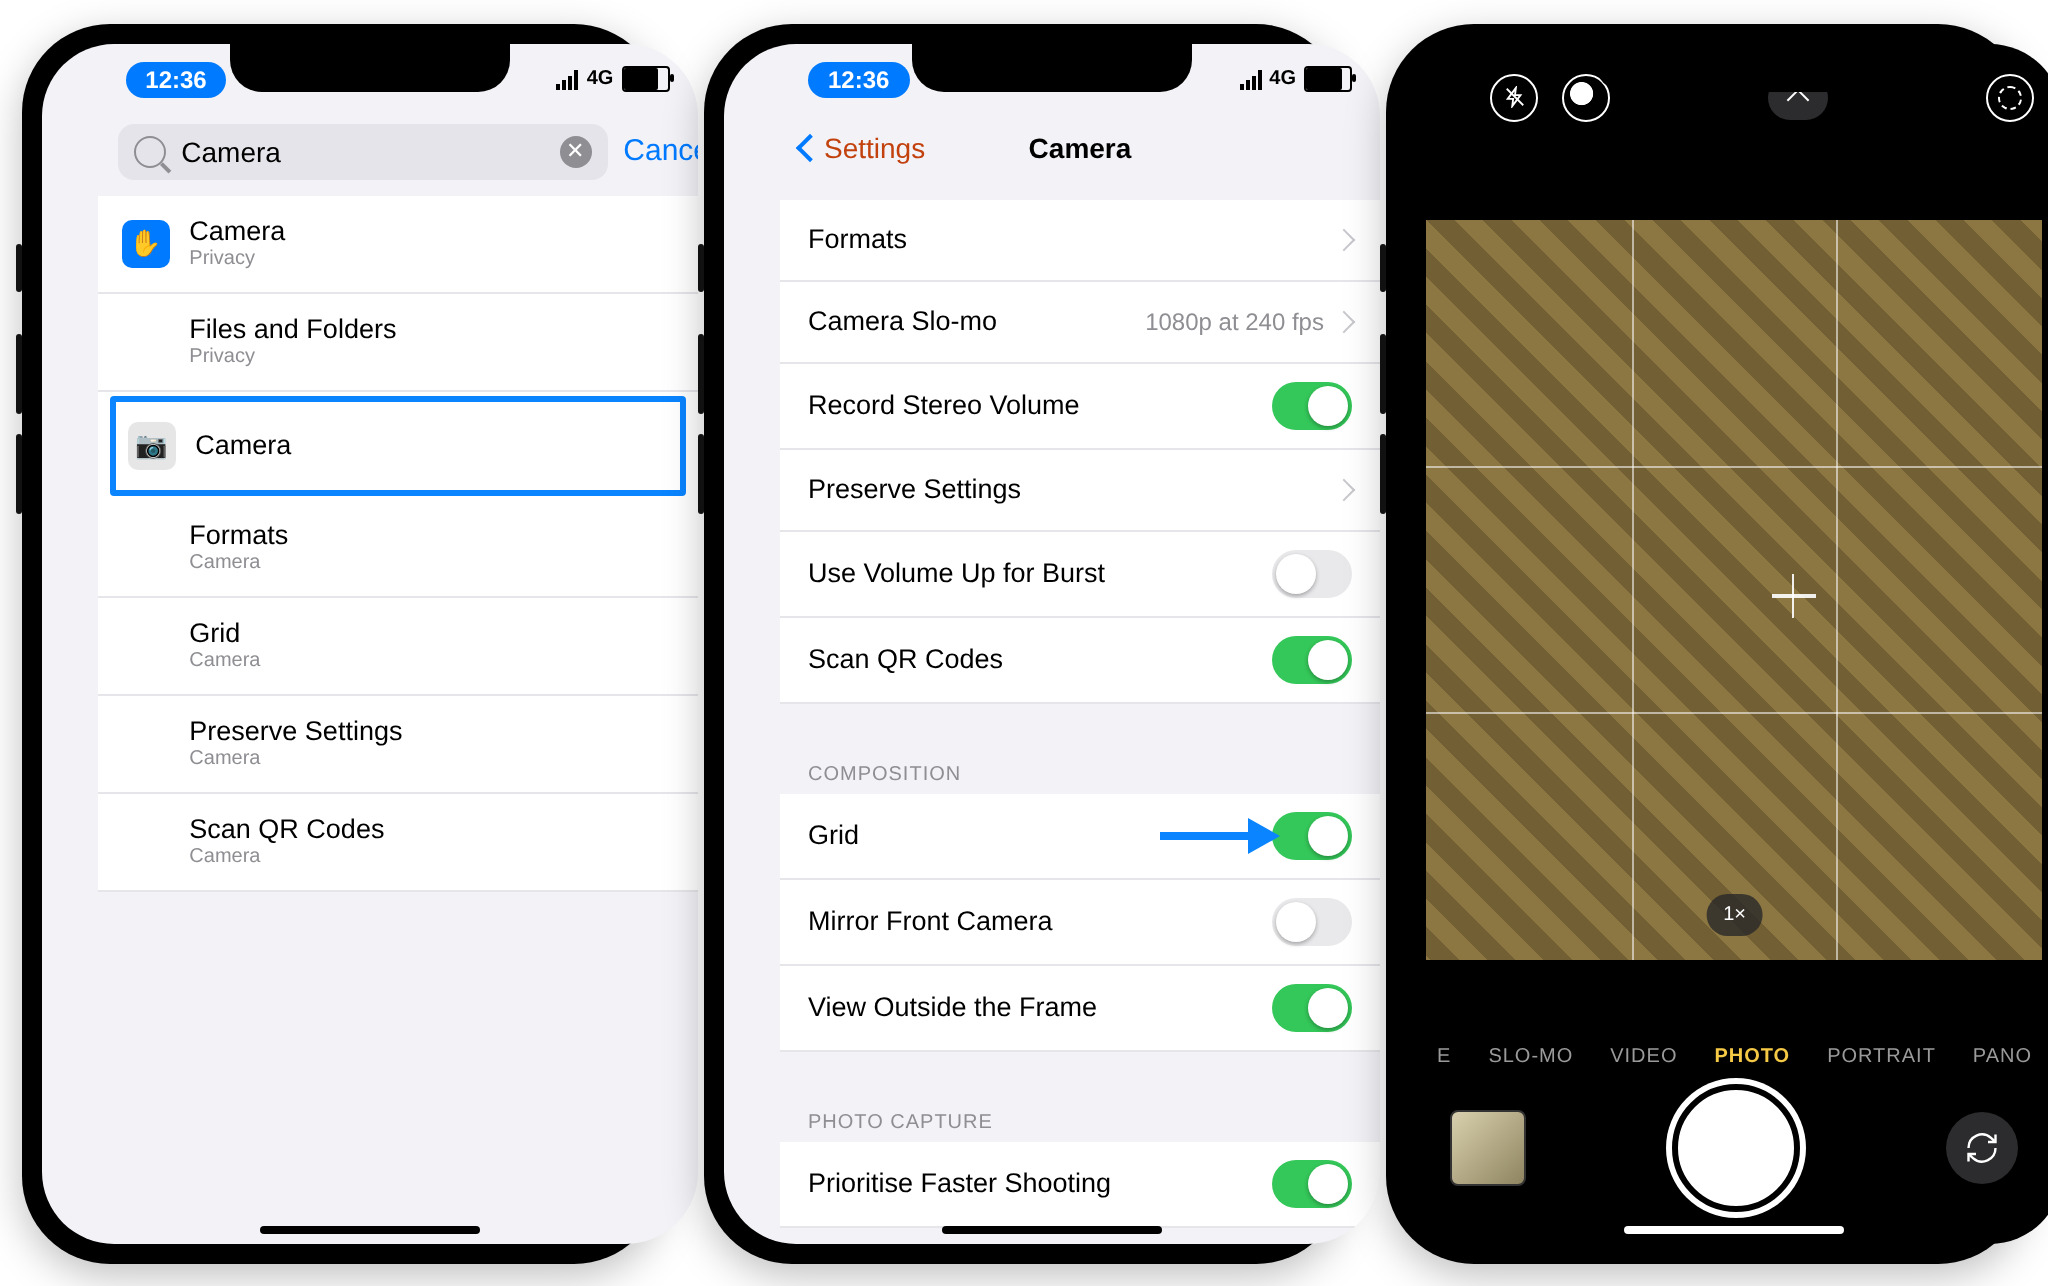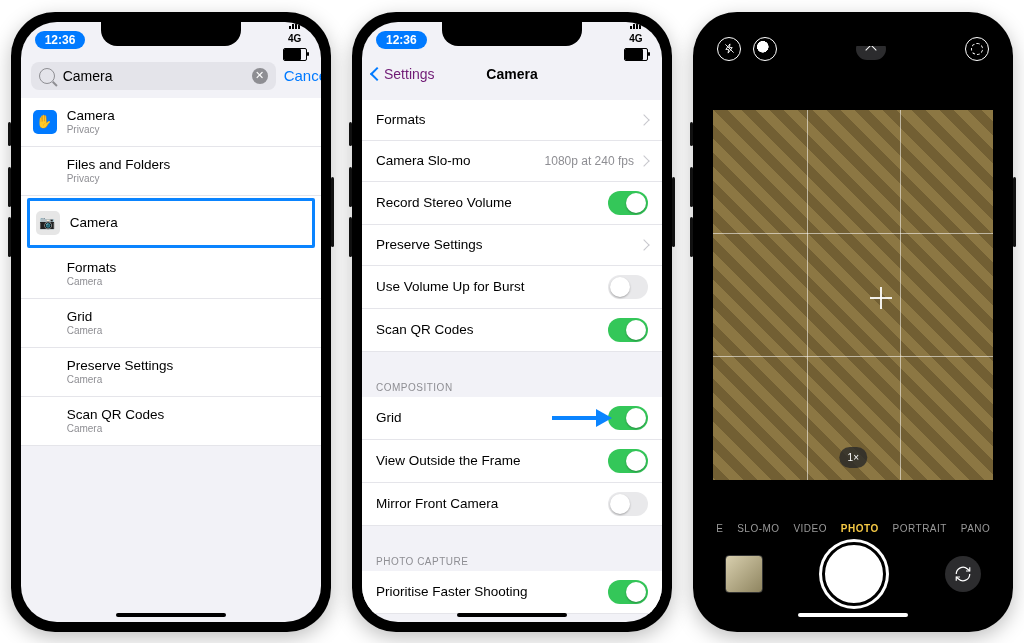--- a/index.html
+++ b/index.html
@@ -3,26 +3,26 @@
 <meta charset="utf-8">
 <style>
   html,body{margin:0;padding:0;background:#fff;font-family:-apple-system,Helvetica,Arial,sans-serif;}
   .stage{width:1024px;height:643px;position:relative;background:#fff;display:flex;justify-content:space-around;align-items:center;}
   .phone{width:300px;height:600px;background:#000;border-radius:44px;padding:10px;position:relative;box-shadow:0 6px 20px rgba(0,0,0,.25);}
   .phone-btn{position:absolute;background:#111;border-radius:2px;}
   .btn-mute{left:-3px;top:110px;width:3px;height:24px;}
   .btn-vol1{left:-3px;top:155px;width:3px;height:40px;}
   .btn-vol2{left:-3px;top:205px;width:3px;height:40px;}
   .btn-pwr{right:-3px;top:165px;width:3px;height:70px;}
-  .screen{width:100%;height:100%;background:#f2f2f7;border-radius:36px;overflow:hidden;position:relative;}
+  .screen{width:100%;height:100%;background:#f2f2f7;border-radius:36px;overflow:hidden;position:relative;padding-left:28px;}
   .screen.dark{background:#000;}
   .notch{position:absolute;top:0;left:50%;transform:translateX(-50%);width:140px;height:24px;background:#000;border-bottom-left-radius:16px;border-bottom-right-radius:16px;z-index:50;}
   .status{height:36px;display:flex;justify-content:space-between;align-items:center;padding:0 14px;font-size:12px;font-weight:600;}
   .time-pill{background:#007aff;color:#fff;padding:2px 10px;border-radius:12px;font-size:12px;}
-  .status-right{display:flex;align-items:center;gap:4px;flex-direction:column;}
+  .status-right{display:flex;align-items:center;gap:4px;}
   .sig{display:flex;align-items:flex-end;gap:1px;height:10px;}
   .sig i{width:2px;background:#000;display:block;}
   .sig i:nth-child(1){height:3px}.sig i:nth-child(2){height:5px}.sig i:nth-child(3){height:7px}.sig i:nth-child(4){height:10px}
   .batt{width:22px;height:11px;border:1px solid #000;border-radius:2px;position:relative;}
   .batt::after{content:"";position:absolute;right:-3px;top:3px;width:2px;height:4px;background:#000;border-radius:1px;}
   .batt i{display:block;height:100%;width:80%;background:#000;border-radius:1px;}
   .searchbar{display:flex;align-items:center;gap:8px;padding:4px 10px 8px;}
   .searchfield{flex:1;background:#e4e4ea;border-radius:8px;display:flex;align-items:center;padding:5px 8px;gap:6px;position:relative;}
   .searchfield input{border:0;background:transparent;outline:0;font-size:14px;flex:1;color:#000;}
   .mag{width:14px;height:14px;border:1.5px solid #8e8e93;border-radius:50%;position:relative;}
@@ -36,21 +36,21 @@
   .row .title{font-size:13.5px;color:#000;}
   .row .sub{font-size:10px;color:#8e8e93;}
   .icon-tile{width:24px;height:24px;border-radius:5px;display:flex;align-items:center;justify-content:center;font-size:13px;}
   .icon-tile.blue{background:#007aff;color:#fff;}
   .icon-tile.grey{background:#e6e6e6;color:#555;}
   .icon-spacer{width:24px;height:24px;}
 
   
   .nav{display:flex;align-items:center;justify-content:center;position:relative;height:32px;}
   .nav-title{font-size:14px;font-weight:600;}
-  .back{position:absolute;left:10px;display:flex;align-items:center;color:#701a75;font-size:14px;gap:2px;}
+  .back{position:absolute;left:10px;display:flex;align-items:center;color:#c2410c;font-size:14px;gap:2px;}
   .chev-left{display:inline-block;width:8px;height:8px;border-left:2px solid #007aff;border-bottom:2px solid #007aff;transform:rotate(45deg);}
   .group-header{font-size:10px;color:#8e8e93;padding:14px 14px 4px;text-transform:uppercase;letter-spacing:.5px;margin-top:16px;}
   .setrow{background:#fff;display:flex;align-items:center;justify-content:space-between;padding:9px 14px;border-bottom:.5px solid #e5e5ea;min-height:22px;}
   .setrow .label{font-size:13.5px;color:#000;}
   .setrow .value{font-size:12px;color:#8e8e93;display:flex;align-items:center;gap:6px;}
   .chev-right{display:inline-block;width:7px;height:7px;border-right:1.5px solid #c7c7cc;border-top:1.5px solid #c7c7cc;transform:rotate(45deg);}
   .switch{width:40px;height:24px;border-radius:12px;position:relative;}
   .switch.on{background:#34c759;}
   .switch.off{background:#e9e9eb;}
   .switch .knob{position:absolute;top:2px;width:20px;height:20px;border-radius:50%;background:#fff;box-shadow:0 1px 2px rgba(0,0,0,.3);}
@@ -254,28 +254,28 @@
             <span class="label">Grid</span>
             <span class="switch on">
               <span class="knob"></span>
             </span>
             <div class="arrow" style="right:50px;top:14px;">
               <div class="arrow-line"></div>
               <div class="arrow-head"></div>
             </div>
           </div>
           <div class="setrow" style="position: relative;">
-            <span class="label">View Outside the Frame</span>
-            <span class="switch on">
-              <span class="knob"></span>
-            </span>
-          </div>
-          <div class="setrow" style="position: relative;">
             <span class="label">Mirror Front Camera</span>
             <span class="switch off">
+              <span class="knob"></span>
+            </span>
+          </div>
+          <div class="setrow" style="position: relative;">
+            <span class="label">View Outside the Frame</span>
+            <span class="switch on">
               <span class="knob"></span>
             </span>
           </div>
         </div>
       <div class="group-header">PHOTO CAPTURE</div>
       <div id="p2-cap">
           <div class="setrow" style="position: relative;">
             <span class="label">Prioritise Faster Shooting</span>
             <span class="switch on">
               <span class="knob"></span>

